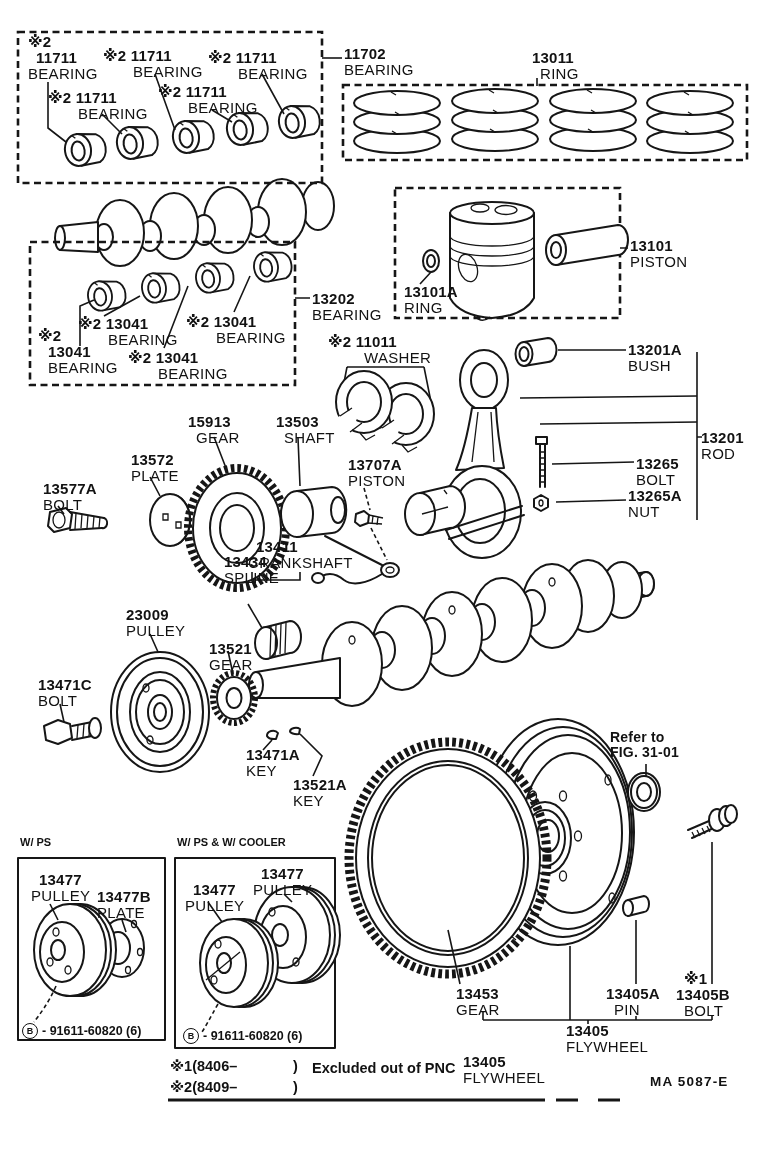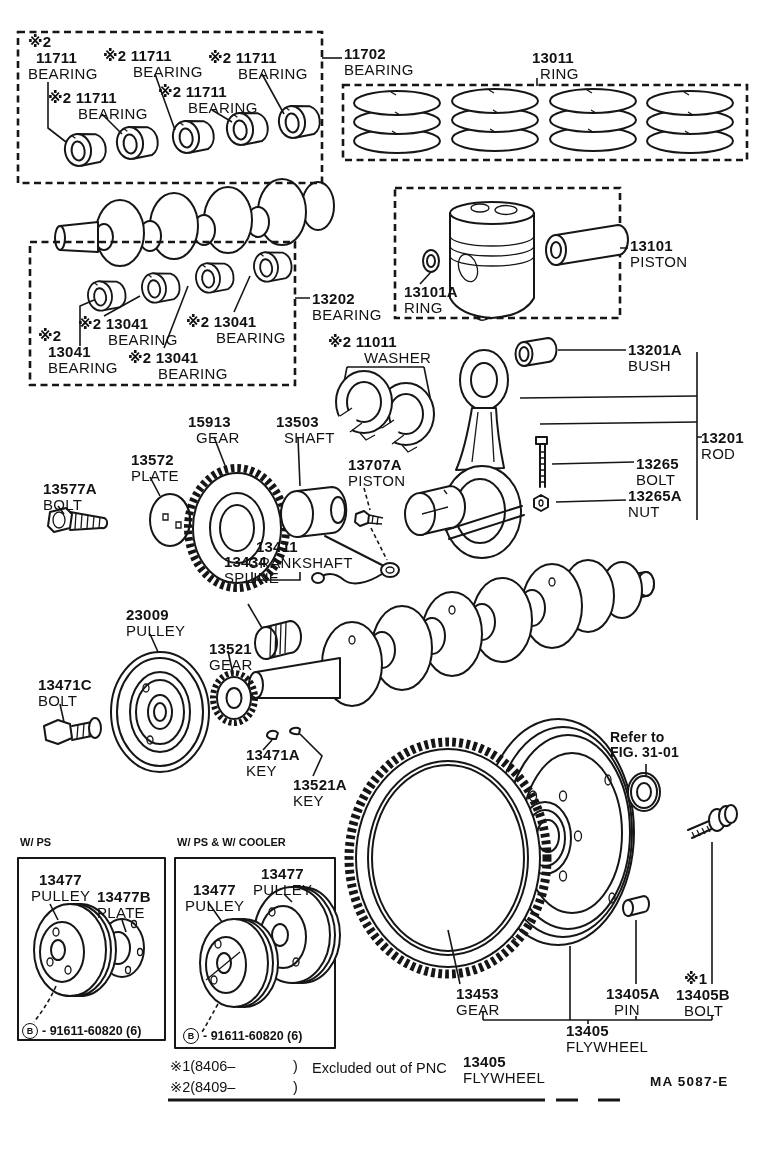--- a/index.html
+++ b/index.html
@@ -16,21 +16,21 @@
   .thB{fill:none;stroke:#161616;stroke-width:9;stroke-dasharray:3.8 3.2}
   .tn{fill:none;stroke:#161616;stroke-width:1.3}
   .lbl{position:absolute;line-height:1.05;white-space:nowrap}
   .code{display:block;font-weight:bold;font-size:15px;letter-spacing:.2px}
   .pname{display:block;font-weight:normal;font-size:15px;letter-spacing:.3px}
   .ind{margin-left:30px}
   .ind2{margin-left:10px}
   .ind3{margin-left:8px}
   .t{position:absolute;font-weight:bold;font-size:11px;white-space:nowrap}
   .ref .code{font-size:14px}
-  .fbig{position:absolute;font-weight:normal;font-size:14.5px;white-space:nowrap}
+  .fbig{position:absolute;font-weight:bold;font-size:14.5px;white-space:nowrap}
   .bpart{position:absolute;display:flex;align-items:center;gap:4px;font-weight:bold;
          font-size:12.5px;white-space:nowrap}
   .bcirc{display:inline-flex;width:14px;height:14px;border:1.7px solid #121212;border-radius:50%;
          align-items:center;justify-content:center;font-size:9px;font-weight:bold;flex:0 0 auto}
   .docid{position:absolute;font-weight:bold;font-size:13.5px;letter-spacing:1.2px}
 </style>
 </head>
 <body>
 
 <div class="page">

